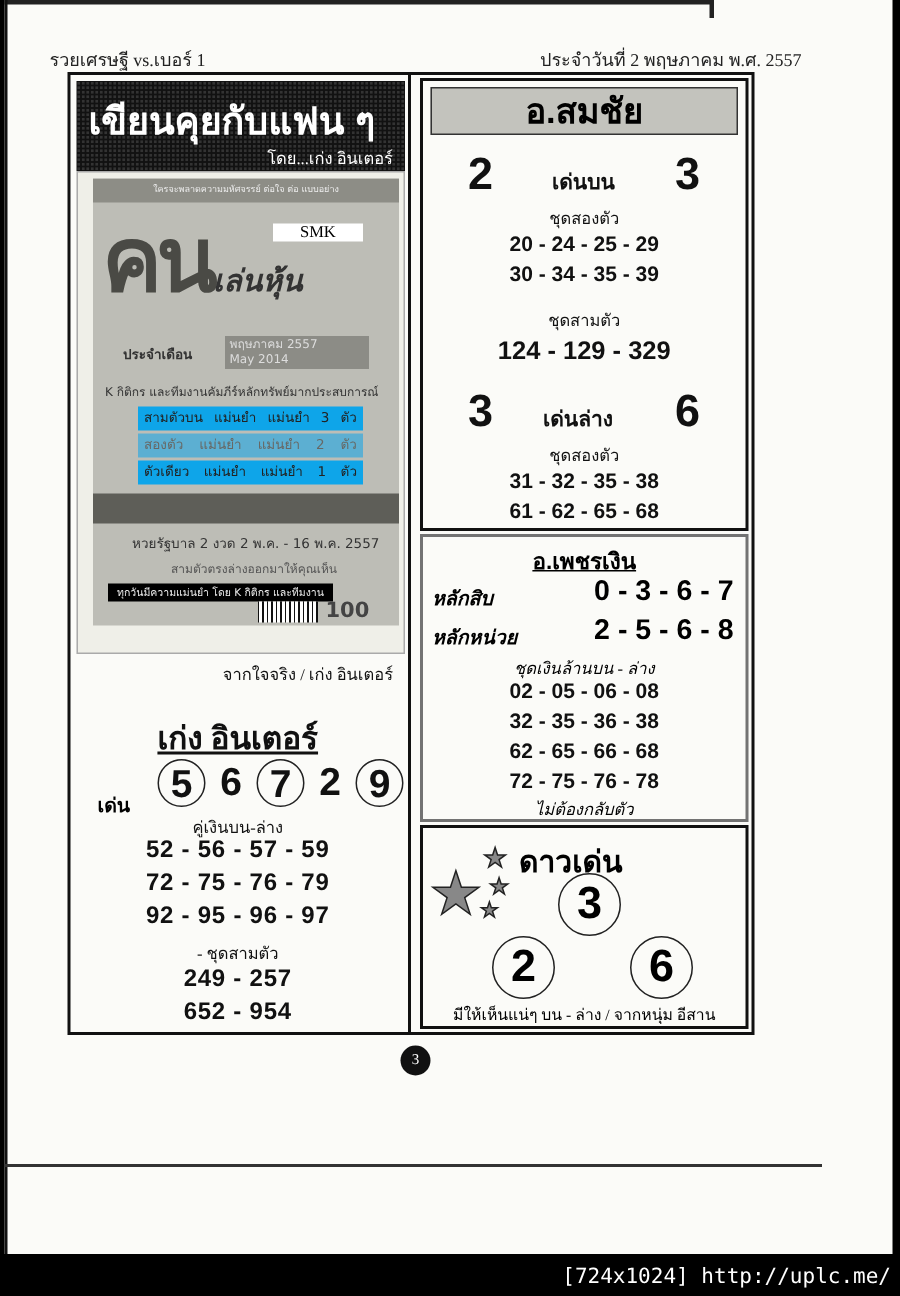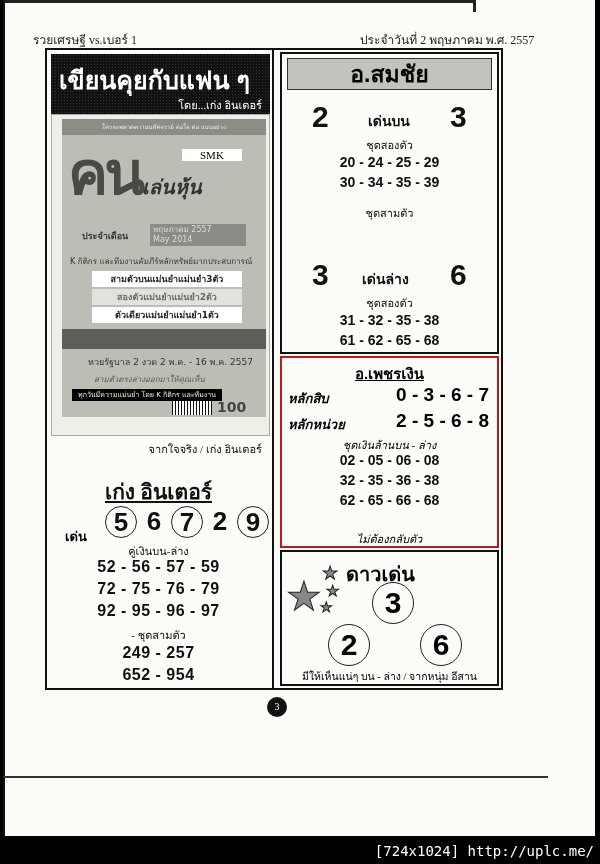--- a/index.html
+++ b/index.html
@@ -25,24 +25,24 @@
   .banner-by { position:absolute; right:8px; top:42px; color:#fff; font-size:11px; font-family:"Liberation Serif", serif; }
   .cover-wrap { position:absolute; left:4px; top:64px; width:219px; height:322px; background:#efefe8; border:1px solid #aaa; box-sizing:border-box; }
   .cover { position:absolute; left:10px; top:4px; width:204px; height:298px; background:#bdbdb6; overflow:hidden; }
   .cover-strip { position:absolute; left:0; top:0; width:100%; height:16px; background:#8d8d86; color:#eee; font-size:6px; text-align:center; line-height:16px; }
   .cover-logo { position:absolute; left:6px; top:20px; width:98px; height:70px; font-size:60px; font-weight:bold; color:#4a4a45; line-height:70px; font-family:"Liberation Sans", sans-serif; letter-spacing:-4px; }
   .cover-smk { position:absolute; left:120px; top:30px; background:#fff; font-size:11px; font-family:"Liberation Serif", serif; padding:0 18px; }
   .cover-sub { position:absolute; left:80px; top:52px; font-size:20px; font-style:italic; font-weight:bold; color:#333; }
   .cover-month-label { position:absolute; left:20px; top:110px; font-size:9px; font-weight:bold; color:#333; }
   .cover-month-box { position:absolute; left:88px; top:105px; width:96px; height:22px; background:#8c8c86; color:#ddd; font-size:8px; padding:1px 3px; box-sizing:border-box; line-height:10px; }
   .cover-tag { position:absolute; left:8px; top:136px; font-size:8px; color:#333; white-space:nowrap; }
-  .cover-row { position:absolute; left:30px; width:150px; height:16px; background:#ffffff; font-size:9px; font-weight:bold; color:#222; display:flex; justify-content:center; padding:0 4px; box-sizing:border-box; line-height:16px; }
+  .cover-row { position:absolute; left:30px; width:150px; height:16px; background:#0ea5e9; font-size:9px; font-weight:normal; color:#222; display:flex; justify-content:space-between; padding:0 4px; box-sizing:border-box; line-height:16px; }
   .cover-band { position:absolute; left:0; top:210px; width:100%; height:20px; background:#5e5e58; color:#ddd; font-size:5px; padding:2px; box-sizing:border-box; }
   .cover-lotto { position:absolute; left:26px; top:236px; font-size:9px; color:#333; font-weight:normal; }
-  .cover-lotto2 { position:absolute; left:32px; top:254px; font-size:8px; color:#555; font-style:italic; }
+  .cover-lotto2 { position:absolute; left:52px; top:254px; font-size:8px; color:#555; }
   .cover-bottom { position:absolute; left:10px; top:270px; width:150px; height:12px; background:#000000; color:#eee; font-size:7px; line-height:12px; text-align:center; }
   .cover-barcode { position:absolute; left:110px; top:282px; width:40px; height:14px; background:repeating-linear-gradient(90deg,#111 0 1px,#fff 1px 3px); }
   .cover-price { position:absolute; left:155px; top:280px; font-size:14px; font-weight:bold; color:#444; }
 
   .sign { position:absolute; right:10px; top:390px; font-size:11px; font-family:"Liberation Serif", serif; color:#111; }
   .name { position:absolute; left:0; width:223px; top:425px; text-align:center; font-size:21px; font-weight:bold; text-decoration:underline; font-family:"Liberation Serif", serif; color:#111; }
   .lead-label { position:absolute; left:18px; top:465px; font-size:13px; font-weight:bold; font-family:"Liberation Serif", serif;margin-top:11px; }
   .lead-digits { position:absolute; left:58px; top:456px; display:flex; gap:2px; }
   .digit { width:30px; height:30px; font-size:26px; font-weight:bold; text-align:center; line-height:30px; font-family:"Liberation Sans", sans-serif; color:#111; }
   .digit.circled { border:1.5px solid #222; border-radius:50%; }
@@ -51,21 +51,21 @@
 
   
   .box1 { position:absolute; left:4px; top:2px; width:219px; height:302px; border:2px solid #111; box-sizing:border-box; }
   .box1-title { position:absolute; left:5px; top:4px; width:205px; height:32px; background:#c3c3bd; border:1.5px solid #333; box-sizing:border-box; text-align:center; font-size:23px; font-weight:bold; line-height:30px; font-family:"Liberation Sans", sans-serif; }
   .big-digit { position:absolute; font-size:30px; font-weight:bold; font-family:"Liberation Sans", sans-serif; color:#111; }
   .mid-label { position:absolute; font-size:14px; font-weight:bold; font-family:"Liberation Sans", sans-serif; color:#111; }
   .r-sub { position:absolute; left:0; width:215px; text-align:center; font-size:11px; font-family:"Liberation Serif", serif; color:#111; }
   .r-num { position:absolute; left:0; width:215px; text-align:center; font-size:14px; font-weight:bold; font-family:"Liberation Sans", sans-serif; color:#111; }
   .r-num.big { font-size:17px; }
 
-  .box2 { position:absolute; left:4px; top:306px; width:219px; height:192px; border:2px solid #b91c1c; box-sizing:border-box; }
+  .box2 { position:absolute; left:4px; top:306px; width:219px; height:192px; border:2px solid #737373; box-sizing:border-box; }
   .box2-title { position:absolute; left:0; width:215px; top:4px; text-align:center; font-size:15px; font-weight:bold; text-decoration:underline; font-family:"Liberation Sans", sans-serif; }
   .row-label { position:absolute; left:6px; font-size:13px; font-style:italic; font-weight:bold; font-family:"Liberation Serif", serif; }
   .row-value { position:absolute; right:8px; font-size:19px; font-weight:bold; font-family:"Liberation Sans", sans-serif; }
   .it-sub { position:absolute; left:0; width:215px; text-align:center; font-size:11px; font-style:italic; font-family:"Liberation Serif", serif; }
 
   .box3 { position:absolute; left:4px; top:500px; width:219px; height:136px; border:2px solid #111; box-sizing:border-box; }
   .box3-title { position:absolute; left:64px; top:6px; font-size:20px; font-weight:bold; font-family:"Liberation Sans", sans-serif; }
   .star { position:absolute; color:#888; -webkit-text-stroke:1px #222; line-height:1; }
   .cdig { position:absolute; width:40px; height:40px; border:1.5px solid #222; border-radius:50%; text-align:center; line-height:40px; font-size:30px; font-weight:bold; font-family:"Liberation Sans", sans-serif; }
   .box3-foot { position:absolute; left:0; width:215px; top:116px; text-align:center; font-size:10.5px; font-family:"Liberation Serif", serif; }
@@ -159,38 +159,40 @@
   <div class="colR">
     <div class="box1">
       <div class="box1-title">อ.สมชัย</div>
       <div class="big-digit" style="left:30px;top:46px">2</div>
       <div class="mid-label" style="left:86px;top:56px">เด่นบน</div>
       <div class="big-digit" style="left:168px;top:46px">3</div>
       <div class="r-sub" style="top:82px">ชุดสองตัว</div>
       <div class="r-num" style="top:100px">20 - 24 - 25 - 29</div>
       <div class="r-num" style="top:120px">30 - 34 - 35 - 39</div>
       <div class="r-sub" style="top:150px">ชุดสามตัว</div>
+      <div class="r-num big" style="top:170px">124 - 129 - 329</div>
       <div class="big-digit" style="left:30px;top:204px">3</div>
       <div class="mid-label" style="left:80px;top:214px">เด่นล่าง</div>
       <div class="big-digit" style="left:168px;top:204px">6</div>
       <div class="r-sub" style="top:240px">ชุดสองตัว</div>
       <div class="r-num" style="top:258px">31 - 32 - 35 - 38</div>
       <div class="r-num" style="top:278px">61 - 62 - 65 - 68</div>
     </div>
 
     <div class="box2">
       <div class="box2-title">อ.เพชรเงิน</div>
       <div class="row-label" style="top:30px">หลักสิบ</div>
       <div class="row-value" style="top:26px">0 - 3 - 6 - 7</div>
       <div class="row-label" style="top:56px">หลักหน่วย</div>
       <div class="row-value" style="top:52px">2 - 5 - 6 - 8</div>
       <div class="it-sub" style="top:78px">ชุดเงินล้านบน - ล่าง</div>
       <div class="r-num" style="top:94px">02 - 05 - 06 - 08</div>
       <div class="r-num" style="top:114px">32 - 35 - 36 - 38</div>
       <div class="r-num" style="top:134px">62 - 65 - 66 - 68</div>
+      <div class="r-num" style="top:154px">72 - 75 - 76 - 78</div>
       <div class="it-sub" style="top:172px">ไม่ต้องกลับตัว</div>
     </div>
 
     <div class="box3">
       <div class="box3-title">ดาวเด่น</div>
       <div class="star" style="left:4px;top:24px;font-size:40px">★</div>
       <div class="star" style="left:40px;top:12px;font-size:18px">★</div>
       <div class="star" style="left:44px;top:32px;font-size:15px">★</div>
       <div class="star" style="left:38px;top:48px;font-size:14px">★</div>
       <div class="cdig" style="left:90px;top:30px">3</div>

